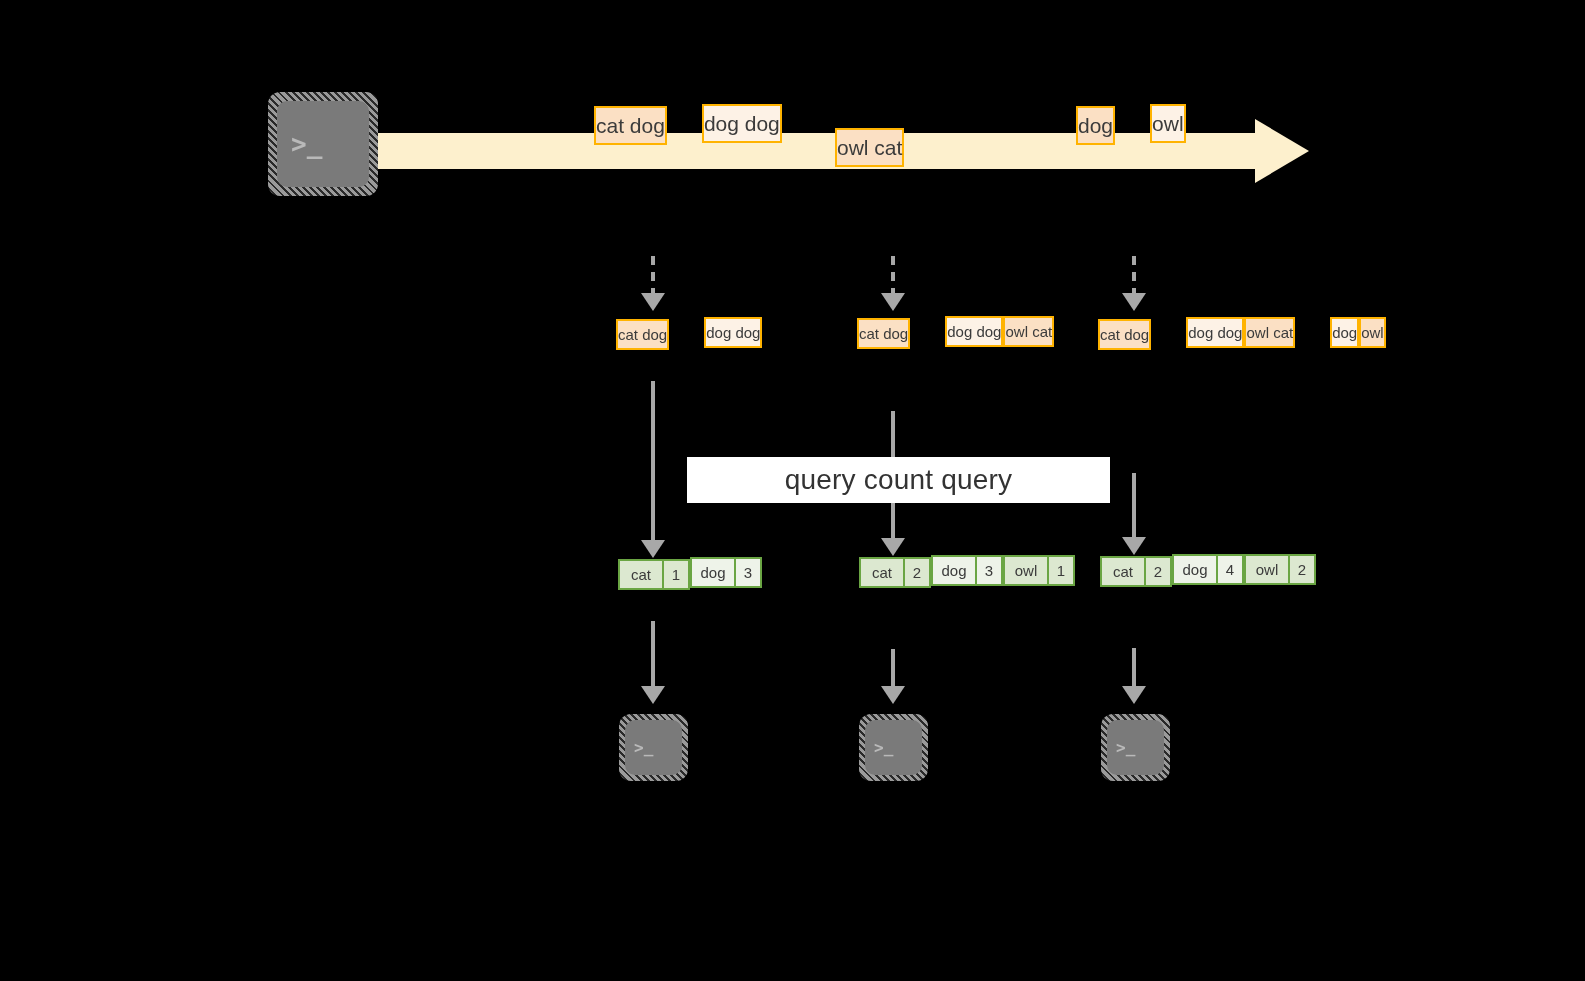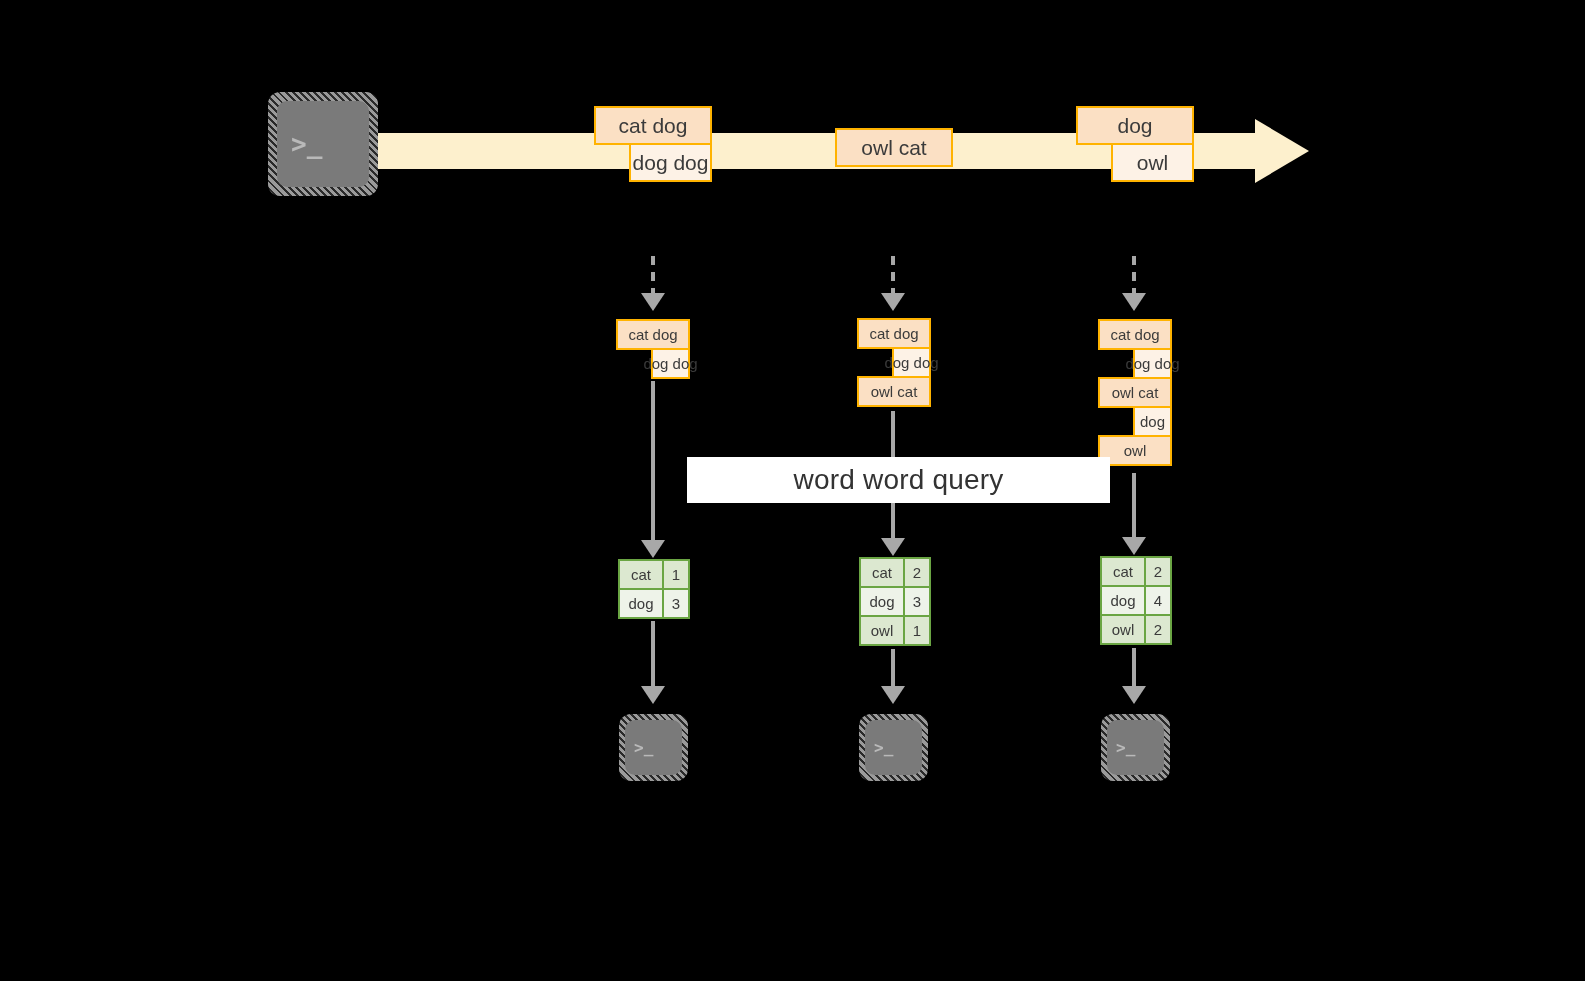--- a/index.html
+++ b/index.html
@@ -57,41 +57,40 @@
     font-weight: bold;
     line-height: 1;
     user-select: none;
   }
 
   
   .rec-stack {
     position: absolute;
     box-sizing: border-box;
     display: flex;
-    flex-direction: column;
     text-align: right;
   }
   .rec {
     box-sizing: border-box;
     border: 2px solid #ffb300;
     display: flex;
     align-items: center;
     justify-content: center;
     color: #3b3b3b;
     white-space: nowrap;
   }
   .rec.dark  { background: #fbe0c4; }
   .rec.light { background: #fdf2e6; margin-left: 35px; }
 
   
   .res-table {
     position: absolute;
     box-sizing: border-box;
     display: flex;
-    flex-direction: column;
+    flex-direction: row;
   }
   .res-row {
     display: flex;
     flex-direction: row;
   }
   .res-cell {
     box-sizing: border-box;
     border: 2px solid #6aa543;
     display: flex;
     align-items: center;
@@ -265,16 +264,16 @@
   <div class="vline" style="left:1132px; top:648px; height:43px;"></div>
   <div class="vhead" style="left:1122px; top:686px;"></div>
 
   <div class="terminal" style="left:1101px; top:714px; width:69px; height:67px;">
     <div class="terminal-inner" style="left:6px; top:6px; right:6px; bottom:6px; padding-left:9px;">
       <span class="term-glyph" style="font-size:16px;">&gt;_</span>
     </div>
   </div>
 
   <div class="banner" style="left:687px; top:457px; width:423px; height:46px;">
-    <span style="font-size:28px;">word word query</span>
+    <span style="font-size:28px;">query count query</span>
   </div>
 
 </div>
 
 </body></html>

